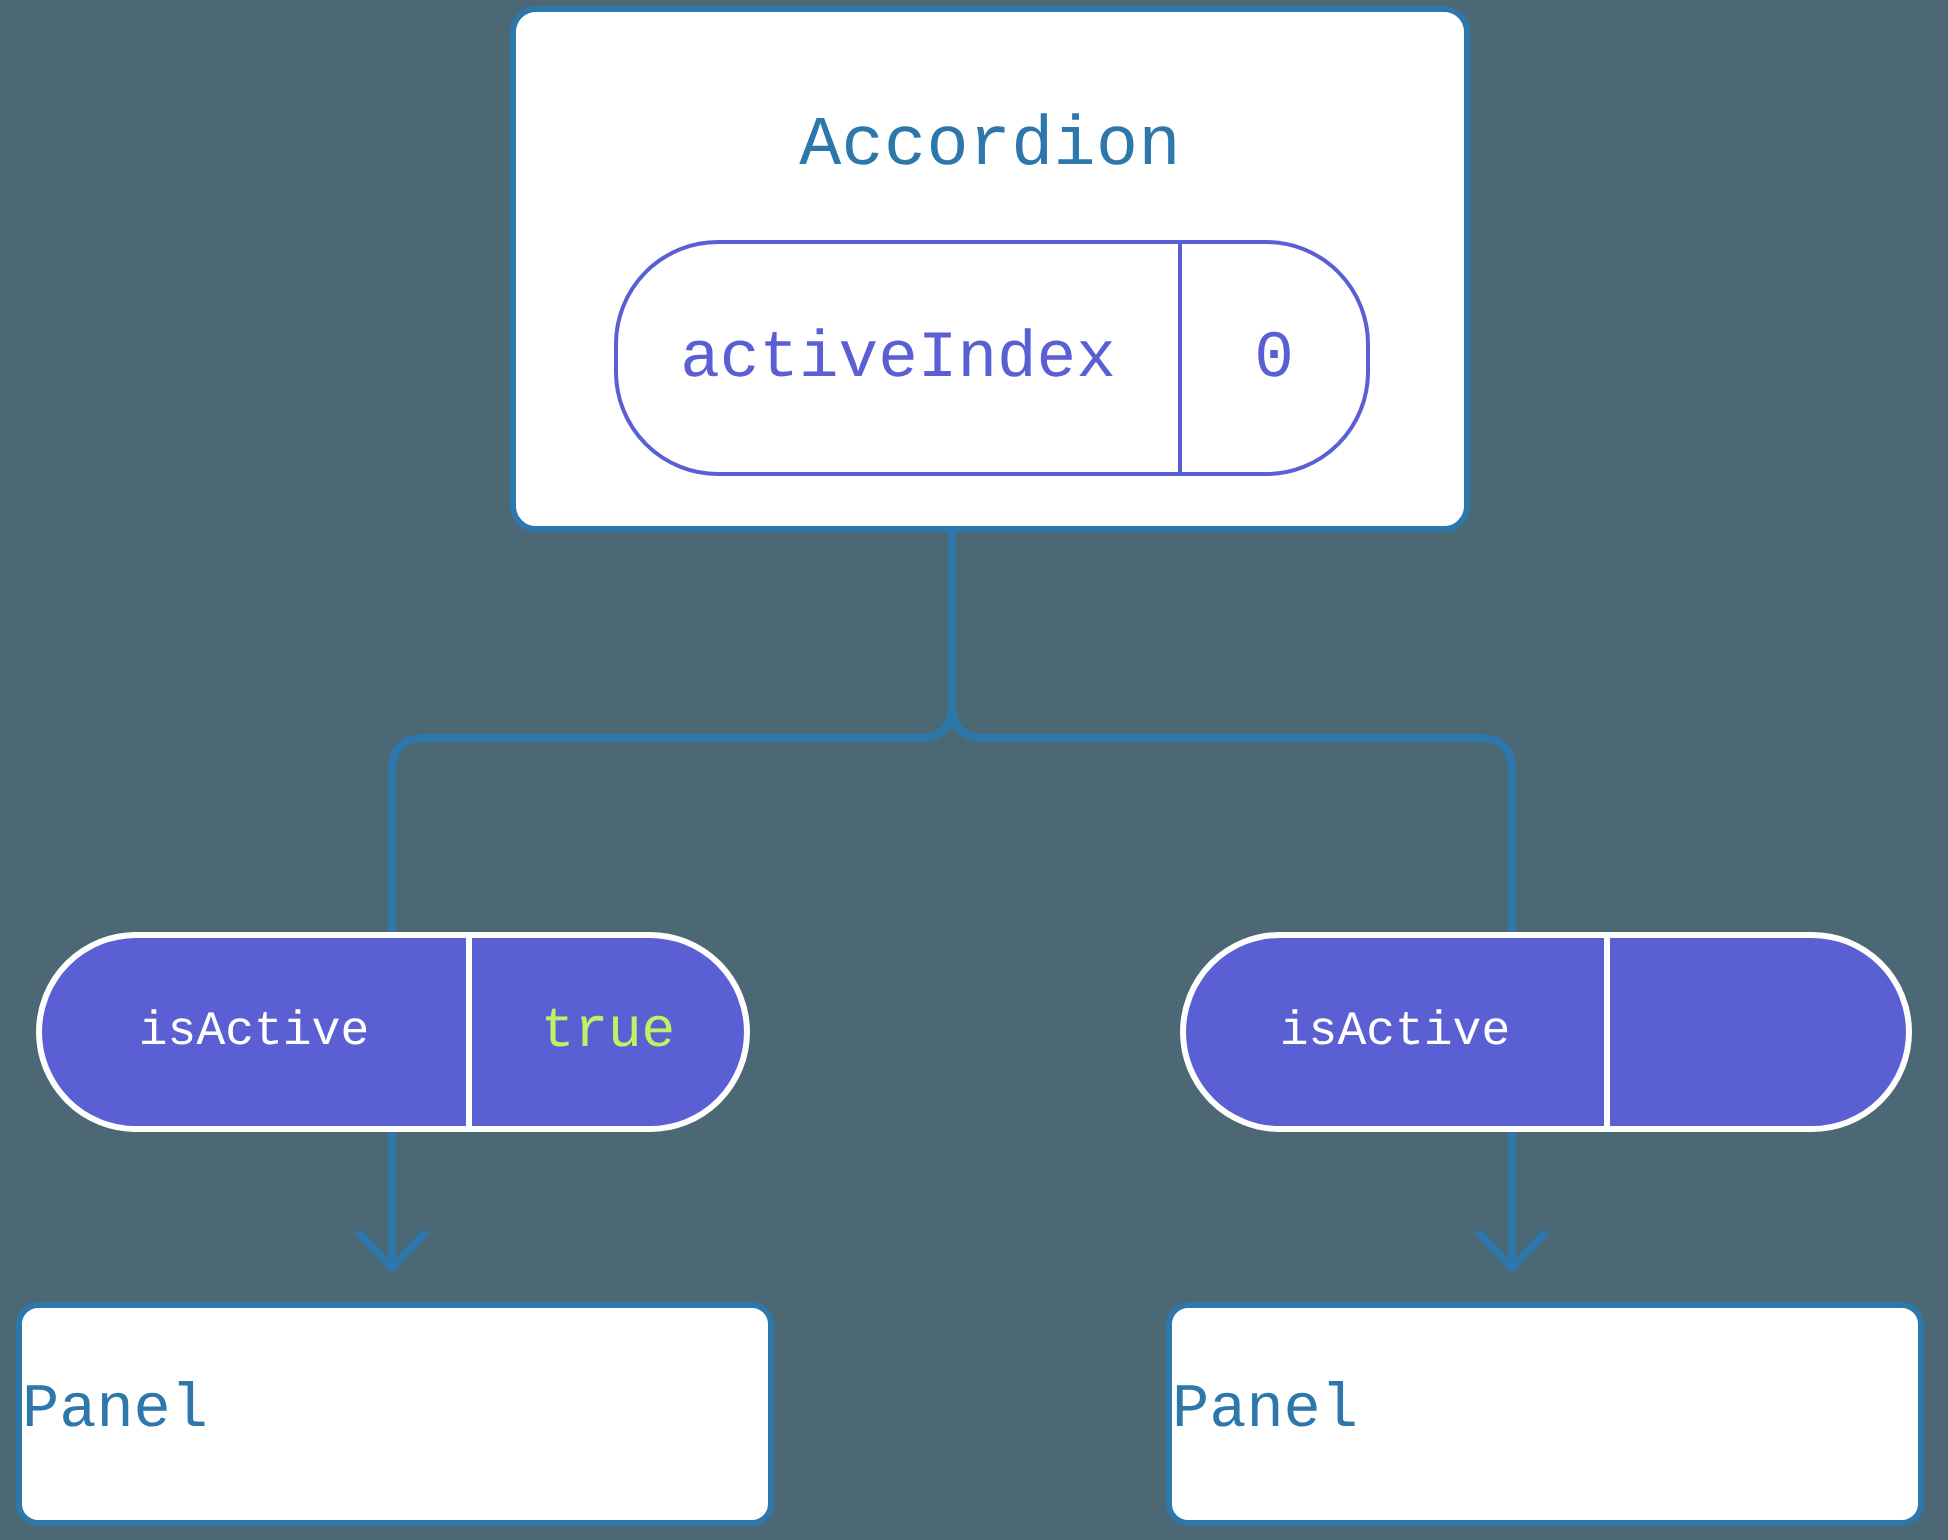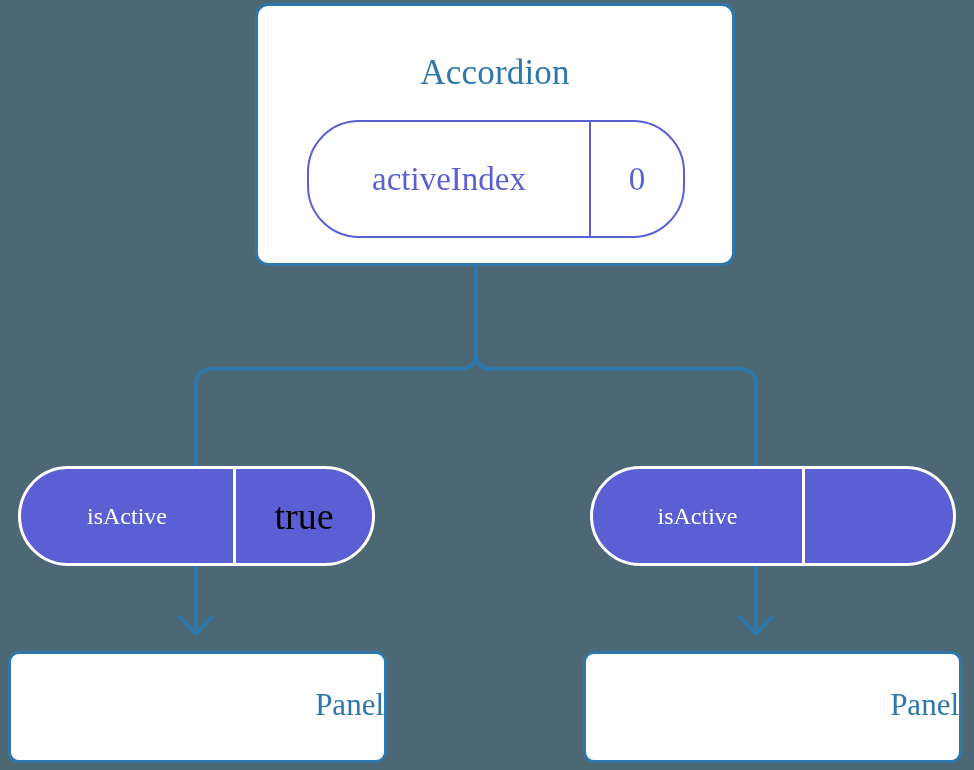--- a/index.html
+++ b/index.html
@@ -6,21 +6,21 @@
     margin: 0;
     padding: 0;
     background: #ffffff;
   }
   #canvas {
     position: relative;
     width: 974px;
     height: 770px;
     background: #4b6874;
     overflow: hidden;
-    font-family: Liberation Serif, serif;
+    font-family: Liberation Mono, monospace;
     -webkit-font-smoothing: antialiased;
   }
 
   
   #wires {
     position: absolute;
     left: 0;
     top: 0;
     width: 974px;
     height: 770px;
@@ -103,22 +103,22 @@
     color: #ffffff;
     font-size: 24px;
     border-right: 3px solid #ffffff;
     box-sizing: border-box;
   }
   .prop-pill .pill-val {
     flex: 1 1 auto;
     display: flex;
     align-items: center;
     justify-content: center;
-    color: #000000;
-    font-size: 38px;
+    color: #bef264;
+    font-size: 28px;
   }
   #pill-left {
     left: 18px;
     top: 466px;
     width: 357px;
   }
   #pill-left .pill-key { flex: 0 0 215px; }
   #pill-right {
     left: 590px;
     top: 466px;
@@ -128,21 +128,21 @@
 
   
   .panel-card {
     position: absolute;
     background: #ffffff;
     border: 3px solid #2d77ab;
     border-radius: 11px;
     box-sizing: border-box;
     display: flex;
     align-items: center;
-    justify-content: flex-end;
+    justify-content: flex-start;
   }
   .panel-card .panel-label {
     color: #2d77ab;
     font-size: 31px;
     position: relative;
     top: -2px;
   }
   #panel-left {
     left: 8px;
     top: 651px;

